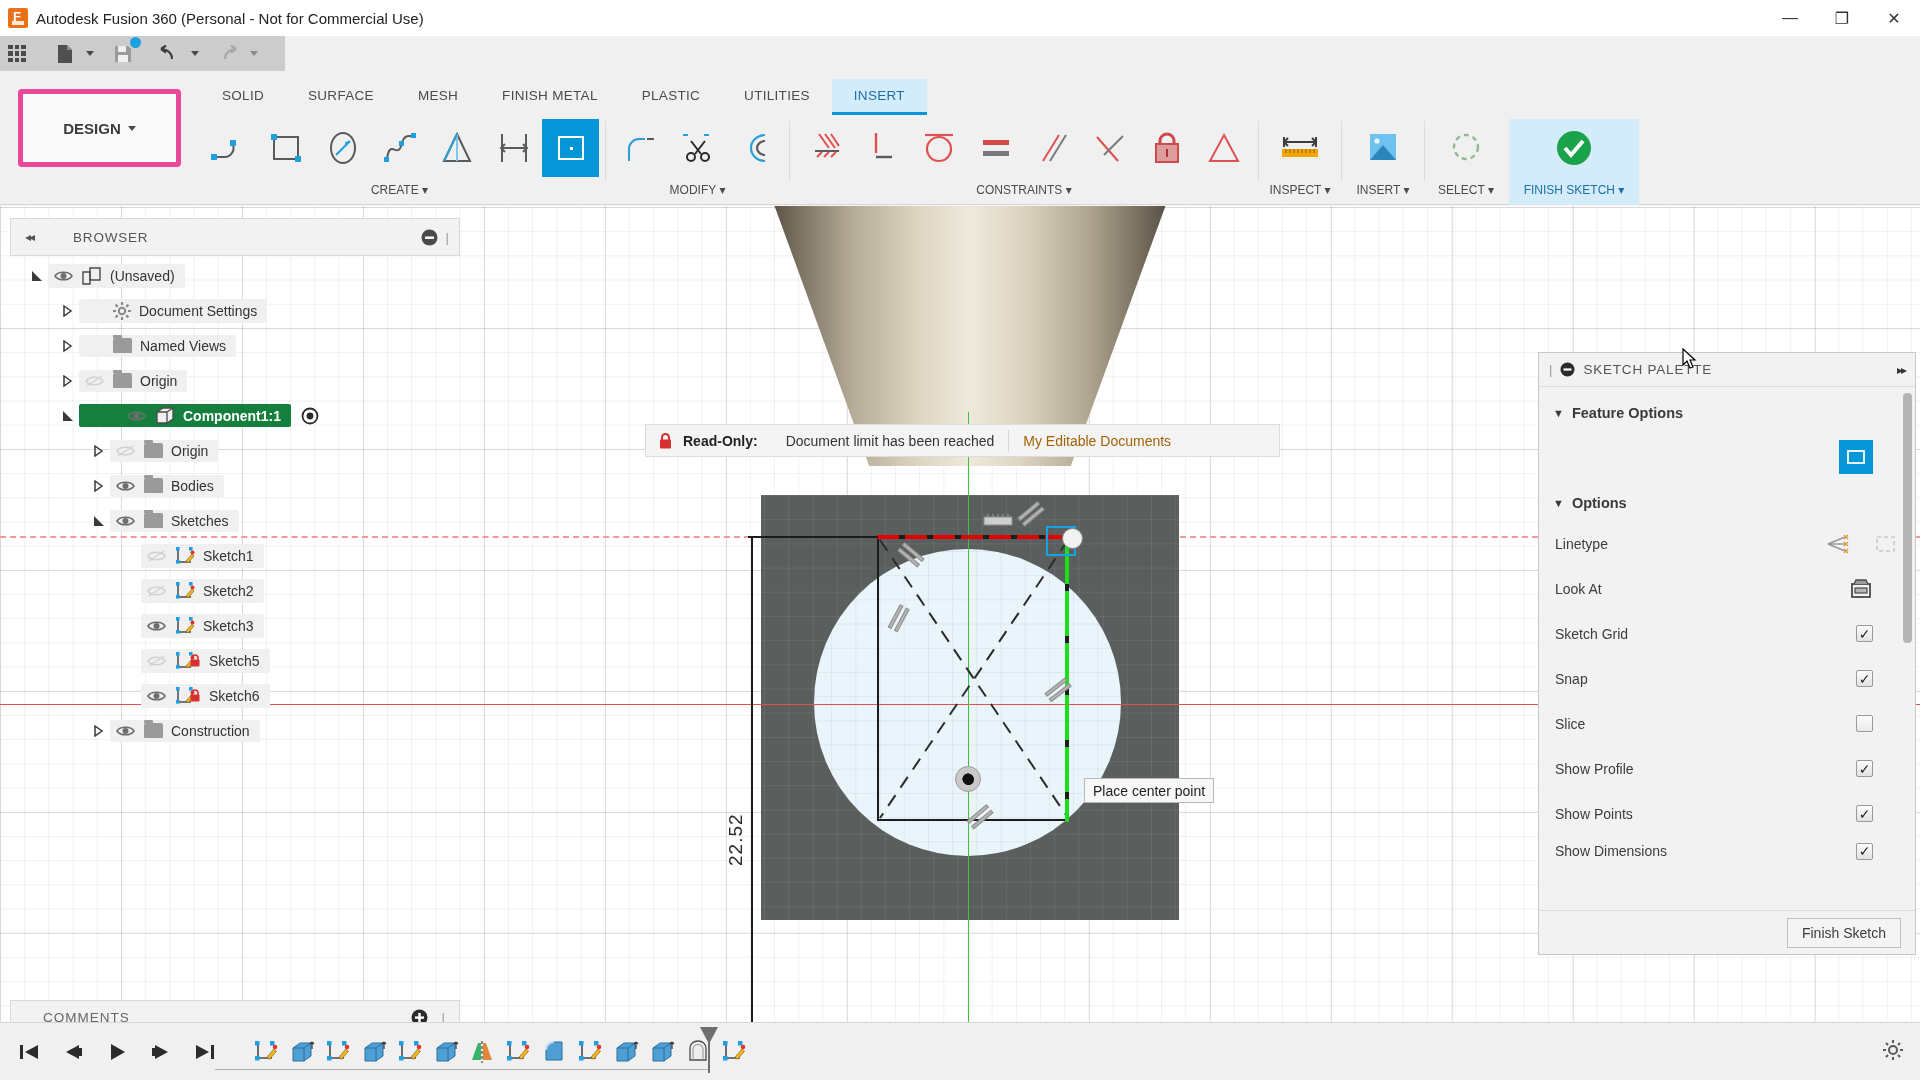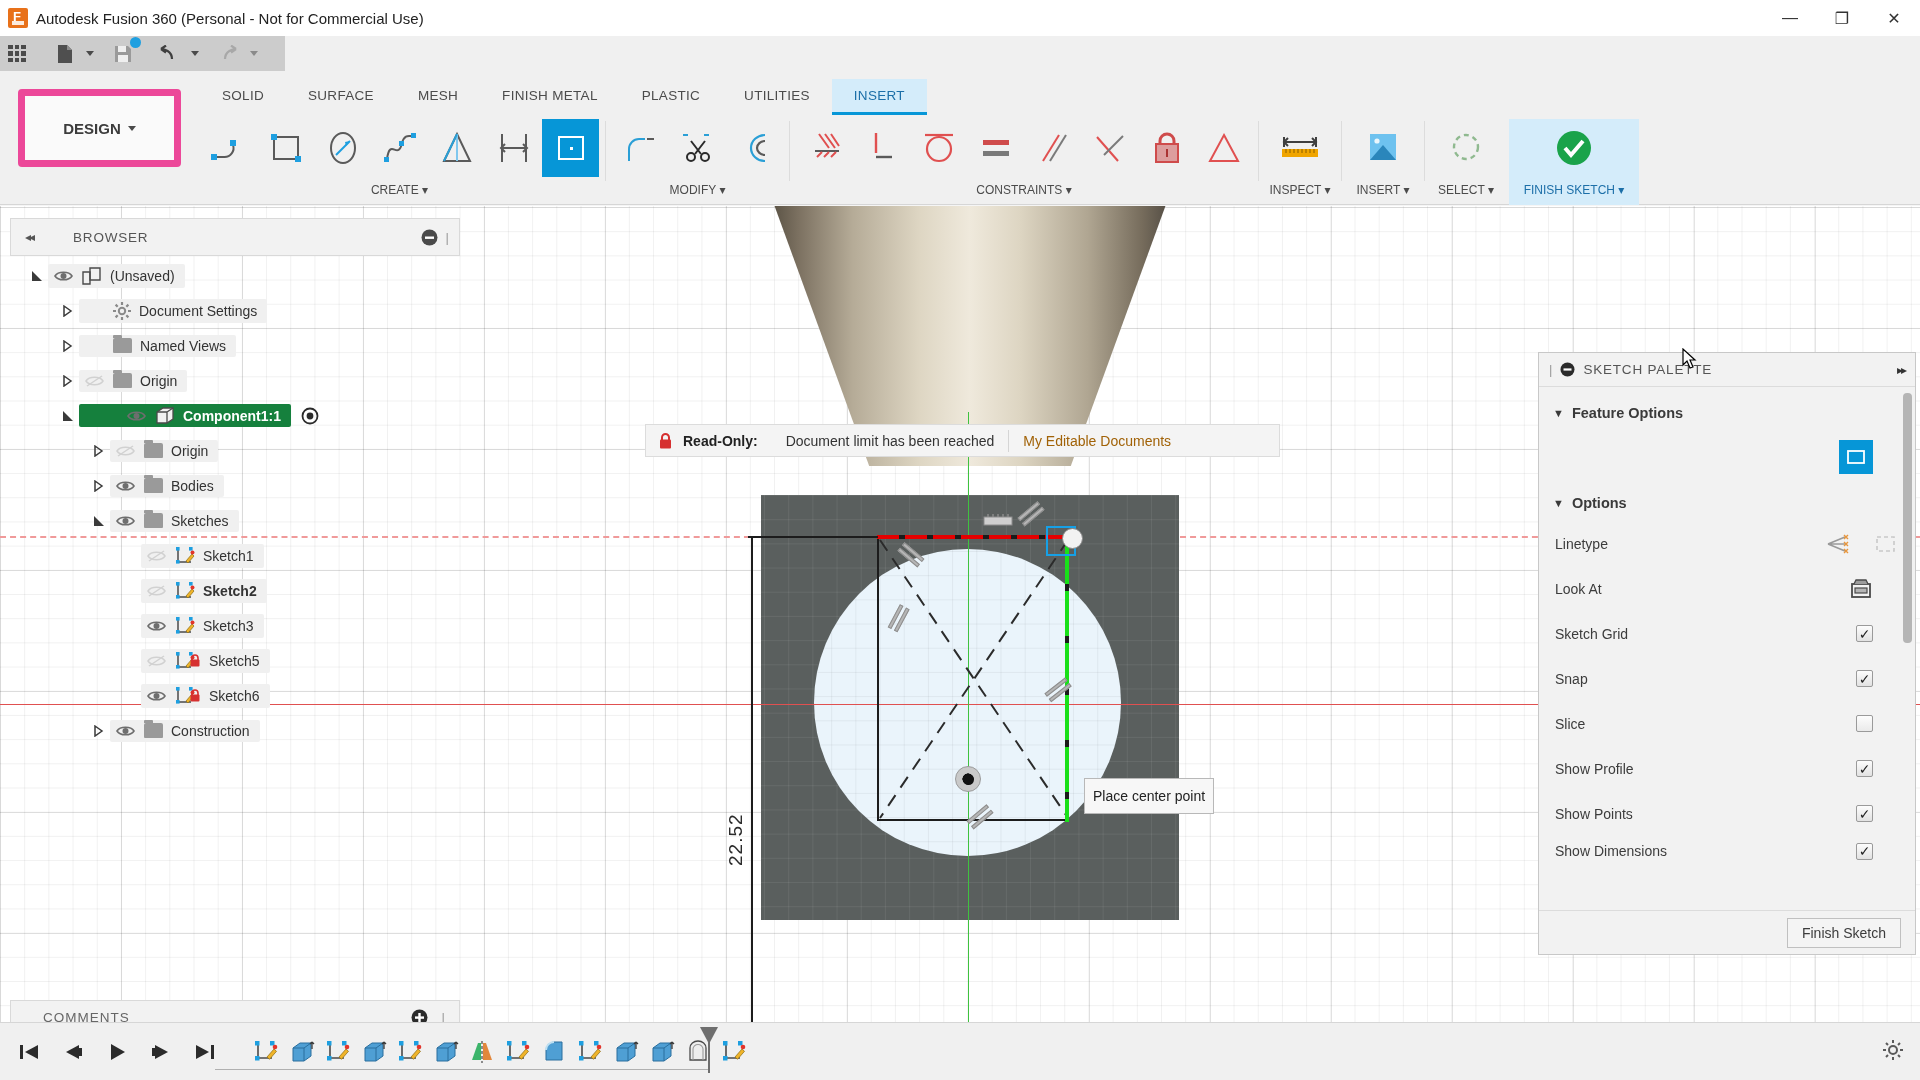--- a/index.html
+++ b/index.html
@@ -47,21 +47,21 @@
   .tab-plus { position:absolute; left:1480px; top:36px; width:50px; height:35px; background:#c9c9c9;
     display:flex; align-items:center; justify-content:center; font-size:22px; color:#444; }
   .tb-right { position:absolute; left:1530px; top:36px; height:35px; width:390px; background:#d4d4d4;
     display:flex; align-items:center; gap:14px; padding-left:12px; }
   .tb-right .it { display:flex; align-items:center; gap:5px; font-size:13px; color:#333; }
 
   
   .ribbon { position:absolute; left:0; top:71px; width:1920px; height:134px; background:#f0f0f0;
     border-bottom:1px solid #d6d6d6; }
   .design-btn { position:absolute; left:18px; top:18px; width:163px; height:78px; background:#fafafa;
-    border:7px solid #ec4899; border-radius:4px; display:flex; align-items:center;
+    border:5px solid #ec4899; border-radius:4px; display:flex; align-items:center;
     justify-content:center; gap:6px; font-weight:bold; font-size:15px; color:#3c3c3c; }
   .tabs { position:absolute; left:200px; top:8px; display:flex; gap:0; }
   .tab { padding:9px 22px; font-size:13.5px; color:#4b4b4b; letter-spacing:.3px; }
   .tab.active { background:#d4ecfa; color:#1c6fa8; border-bottom:3px solid #0696d7; }
   .panels { position:absolute; left:200px; top:48px; right:0; height:86px; display:flex; }
   .panel { display:flex; flex-direction:column; position:relative; }
   .prow { display:flex; align-items:flex-start; height:62px; }
   .pbtn { width:57px; height:58px; display:flex; align-items:center; justify-content:center;
     position:relative; }
   .pbtn.sel { background:#0696d7; }
@@ -169,21 +169,21 @@
   .handle { position:absolute; left:1062px; top:322px; width:21px; height:21px; border-radius:50%;
     background:#f2f2f2; border:1px solid #888; }
   .ctrpt { position:absolute; left:955px; top:560px; width:26px; height:26px; border-radius:50%;
     background:radial-gradient(circle,#111 0 32%, #c9c9c9 34% 100%); border:1px solid #9a9a9a; }
   .ctrpt2 { position:absolute; left:963px; top:568px; width:11px; height:11px; border-radius:50%;
     background:#111; }
 
   .cons { position:absolute; width:26px; height:14px; }
   .cons .bar { position:absolute; width:26px; height:4px; background:#b6b6b6;
     border:1px solid #8e8e8e; }
-  .tooltip { position:absolute; left:1084px; top:572px; height:36px; background:#f7f7f7;
+  .tooltip { position:absolute; left:1084px; top:572px; height:25px; background:#f7f7f7;
     border:1px solid #b8b8b8; display:flex; align-items:center; padding:0 8px; font-size:14px;
     color:#222; z-index:25; }
   .cursor { position:absolute; left:1682px; top:142px; width:15px; height:22px; z-index:60;}
 
   
   .palette { position:absolute; left:1538px; top:352px; width:378px; height:603px;
     background:#f2f2f2; border:1px solid #c8c8c8; z-index:30; display:flex; flex-direction:column;}
   .pal-head { height:34px; display:flex; align-items:center; gap:8px; padding:0 10px;
     border-bottom:1px solid #dcdcdc; }
   .pal-head .t { font-size:13.5px; color:#555; letter-spacing:.8px; }
@@ -832,21 +832,21 @@
               <rect x="1" y="0" width="3.6" height="3.6" fill="#1e9fe0"></rect>
               <rect x="14" y="0" width="3.6" height="3.6" fill="#1e9fe0"></rect>
               <rect x="1" y="13" width="3.6" height="3.6" fill="#1e9fe0"></rect>
               <path d="M11 14 l6 -7 2 2 -6 7z" fill="#f0b429" stroke="#8a6a10" stroke-width=".7"></path>
               <circle cx="17.5" cy="5.5" r="2" fill="#e2342b"></circle>
             </svg>
           </span>
           <span>Sketch1</span>
         </span>
       </div>
-      <div class="trow" style="padding-left: 109px; font-weight: bold;">
+      <div class="trow" style="padding-left: 109px;">
         <span class="arrow"></span>
         <span class="hl">
           <span class="eye hidden-eye">
             <svg width="19" height="14" viewBox="0 0 19 14">
               <path d="M1 7 C4 2 15 2 18 7 C15 12 4 12 1 7Z" fill="none" stroke="#adadad" stroke-width="1.5"></path>
               <path d="M2 12 L17 2" stroke="#adadad" stroke-width="1.5"></path>
             </svg>
           </span>
           <span style="display: inline-flex; align-items: center;">
             <svg width="20" height="18" viewBox="0 0 20 18">

